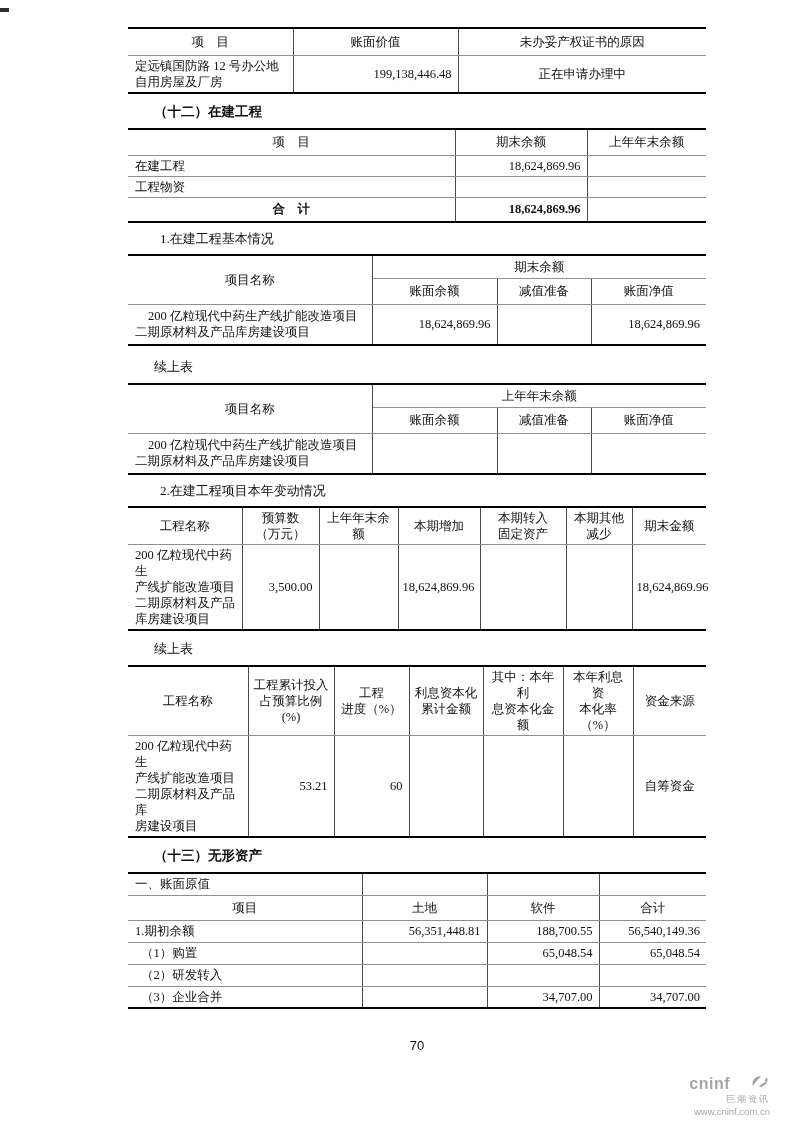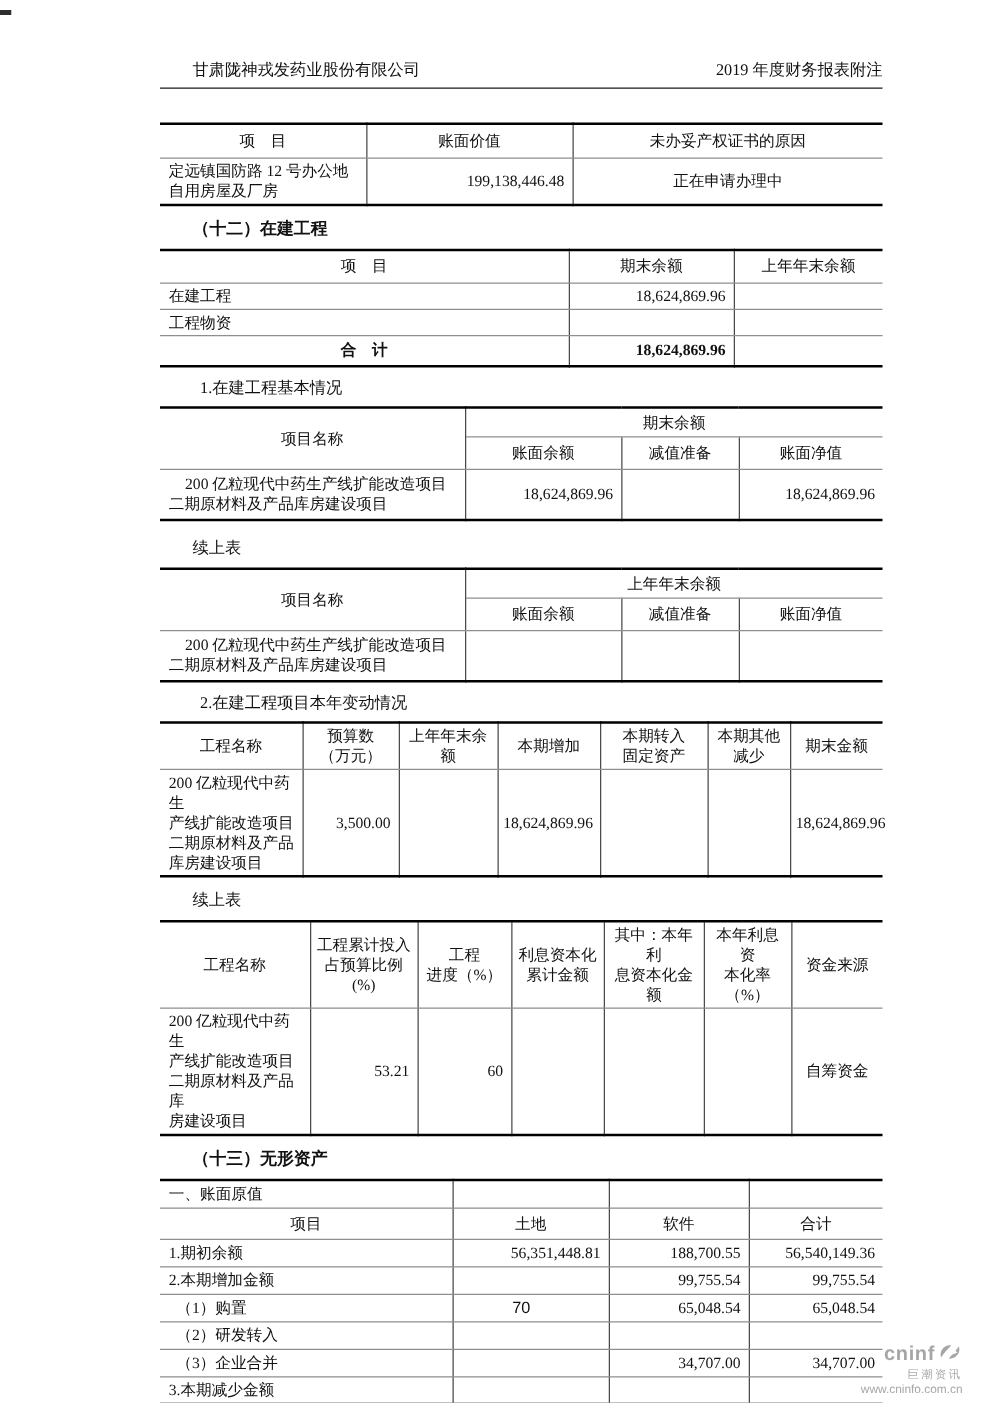--- a/index.html
+++ b/index.html
@@ -76,36 +76,32 @@
   .t56 td { height: 67px; font-family: Liberation Serif, serif; }
   .cont2 { margin-top: 9px; margin-bottom: 7px; }
 
   .h13 { margin-top: 9px; margin-bottom: 7px; }
   .t7 th { height: 25px; }
   .t7 td { height: 22px; }
 
   
   .page-number { position: absolute; left: 128px; top: 1038px; width: 578px; text-align: center; font-size: 13px; font-family: "Liberation Sans", sans-serif; }
   .logo { position: absolute; right: 23px; top: 1073px; text-align: right; color: #a6a6a6; font-family: "Liberation Sans", sans-serif; line-height: 1.1; }
-  .logo .brand-row { display: flex; align-items: center; justify-content: flex-end; gap: 2px; }
+  .logo .brand-row { display: flex; align-items: center; justify-content: center; gap: 20px; }
   .logo .brand { font-weight: bold; font-size: 16px; letter-spacing: 0.5px; }
   .logo .sub { font-size: 9px; letter-spacing: 2px; margin-top: 1px; }
   .logo .url { font-size: 9.5px; margin-top: 2px; }
 </style>
 </head>
 <body>
 
 <div class="artifact"></div>
 
 <div class="content">
 
-  <div class="page-header">
-    <span class="left">甘肃陇神戎发药业股份有限公司</span>
-    <span class="right">2019 年度财务报表附注</span>
-  </div>
 
   <table class="t1 mt-t1">
     <colgroup>
         <col style="width:165px">
         <col style="width:165px">
         <col style="width:248px">
       </colgroup>
     <tbody>
         <tr>
       <th class="vr">项　目</th>
@@ -312,62 +308,50 @@
       <th class="vr">软件</th>
       <th>合计</th>
     </tr>
     <tr>
       <td class="vr lbl">1.期初余额</td>
       <td class="vr num">56,351,448.81</td>
       <td class="vr num">188,700.55</td>
       <td class="num">56,540,149.36</td>
     </tr>
     <tr>
-      <td class="vr lbl">2.本期增加金额</td>
-      <td class="vr num"></td>
-      <td class="vr num">99,755.54</td>
-      <td class="num">99,755.54</td>
-    </tr>
-    <tr>
       <td class="vr lbl2">（1）购置</td>
       <td class="vr num"></td>
       <td class="vr num">65,048.54</td>
       <td class="num">65,048.54</td>
     </tr>
     <tr>
       <td class="vr lbl2">（2）研发转入</td>
       <td class="vr num"></td>
       <td class="vr num"></td>
       <td class="num"></td>
     </tr>
     <tr>
       <td class="vr lbl2">（3）企业合并</td>
       <td class="vr num"></td>
       <td class="vr num">34,707.00</td>
       <td class="num">34,707.00</td>
-    </tr>
-    <tr class="last">
-      <td class="vr lbl">3.本期减少金额</td>
-      <td class="vr num"></td>
-      <td class="vr num"></td>
-      <td class="num"></td>
     </tr>
   </tbody>
     </table>
 
 </div>
 
 <div class="page-number">70</div>
 
 <div class="logo">
   <div class="brand-row">
     <span class="brand">cninf</span>
     <span>
       <svg width="20" height="17" viewBox="0 0 20 17">
         <path d="M3 13 C 1 8, 5 3, 11 3 C 9 6, 6 8, 3 13 Z" fill="#a6a6a6"></path>
         <path d="M17 4 C 19 9, 15 14, 9 14 C 11 11, 14 9, 17 4 Z" fill="#a6a6a6"></path>
         <path d="M12 6 L 16 9 L 11 11 Z" fill="#ffffff"></path>
       </svg>
     </span>
   </div>
   <div class="sub">巨潮资讯</div>
-  <div class="url">www.cninfo.com.cn</div>
+  <div class="url">www.cninf.com.cn</div>
 </div>
 
 </body></html>

